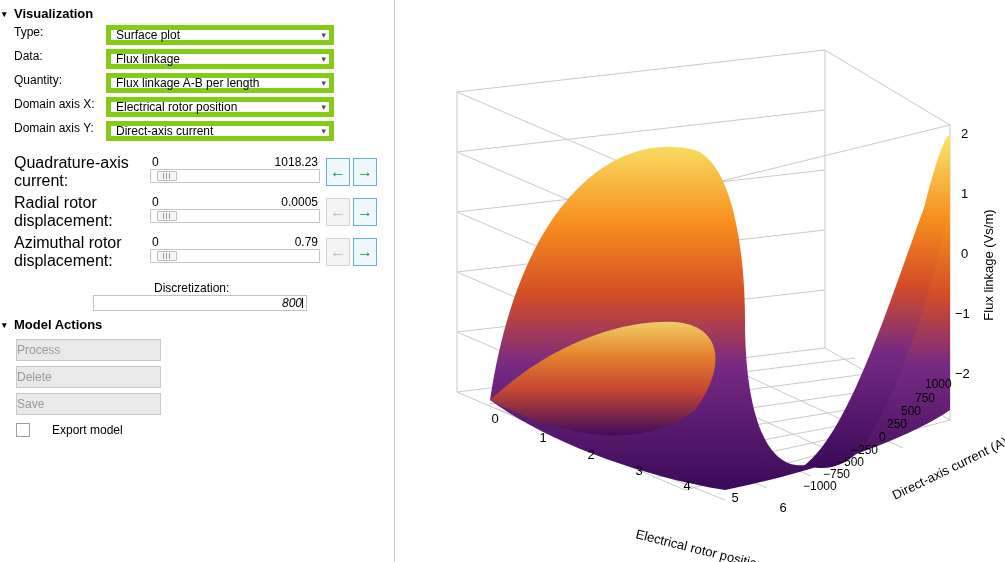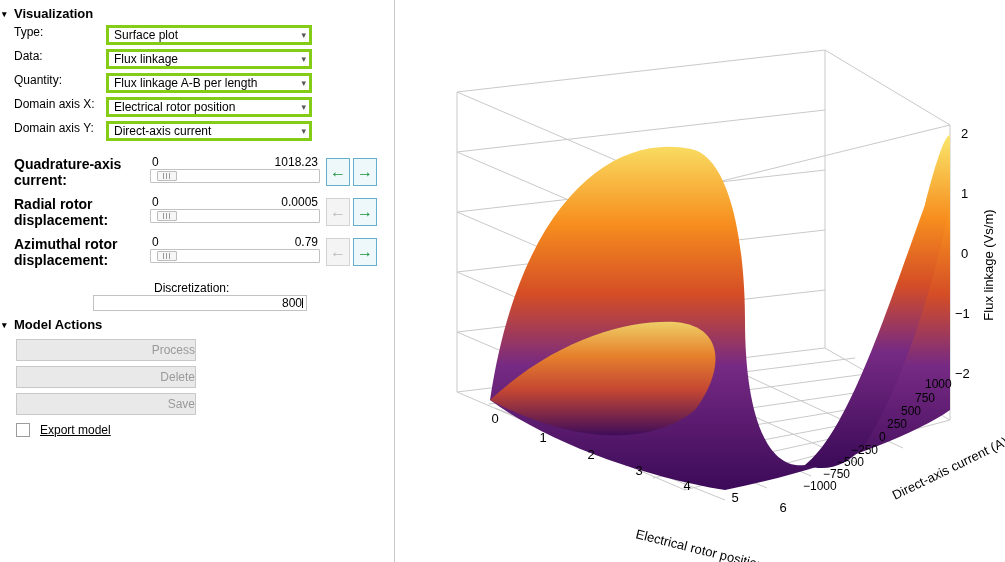--- a/index.html
+++ b/index.html
@@ -42,44 +42,43 @@
     display: flex;
     align-items: flex-start;
     height: 22px;
     padding-left: 12px;
   }
   .form-label {
     width: 92px;
     font-size: 12px;
   }
   .dropdown {
-    width: 206px;
+    width: 228px;
     height: 20px;
-    border: 3px solid #84cc16;
+    border: 5px solid #84cc16;
     background: #fff;
     display: flex;
     align-items: center;
     justify-content: space-between;
     padding: 0 3px 0 5px;
     font-size: 12px;
   }
   .dd-arrow {
     font-size: 9px;
     color: #555;
   }
   .slider-row {
     display: flex;
     align-items: center;
     padding-left: 12px;
     height: 38px;
   }
   .slider-label {
     width: 136px;
-    font-size: 14px;
-    font-weight: bold;
+    font-size: 16px;
   }
   .slider-box {
     width: 170px;
     display: flex;
     flex-direction: column;
     height: 34px;
   }
   .slider-vals {
     display: flex;
     justify-content: space-between;
@@ -121,36 +120,36 @@
     background: #f4f4f4;
     color: #b9b9b9;
   }
   .arrow-btn.active { color: #149138; }
   .text-input-row {
     display: flex; align-items: center; padding-left: 12px; height: 24px; margin-top: 8px; flex-direction: column;
   }
   .text-input {
     width: 214px; height: 20px; border: 1px solid #c2c2c2;
     padding: 0 4px; display: flex; align-items: center; justify-content: flex-end;
-    font-size: 12px; position: relative;
+    font-size: 12px; position: relative; font-style: italic;
   }
   .caret {
     position: absolute; right: 3px; top: 2px; bottom: 2px; width: 1px; background: #000;
   }
   .action-btn {
-    width: 180px; height: 22px;
+    width: 145px; height: 22px;
     border: 1px solid #c8c8c8;
     background: #e9e9e9;
     color: #9a9a9a;
     margin-left: 14px; margin-top: 3px;
-    display: flex; align-items: center; justify-content: flex-end;
+    display: flex; align-items: center; justify-content: flex-start;
     font-size: 12px;
   }
   .checkbox-row {
-    display: flex; align-items: center; gap: 10px; padding-left: 14px; margin-top: 6px; text-decoration: underline;
+    display: flex; align-items: center; gap: 22px; padding-left: 14px; margin-top: 6px;
   }
   .checkbox {
     width: 14px; height: 14px; border: 1px solid #9c9c9c; background: #fff;
   }
   .panel-right {
     flex: 1;
     position: relative;
   }
   .plot-svg {
     width: 100%;

